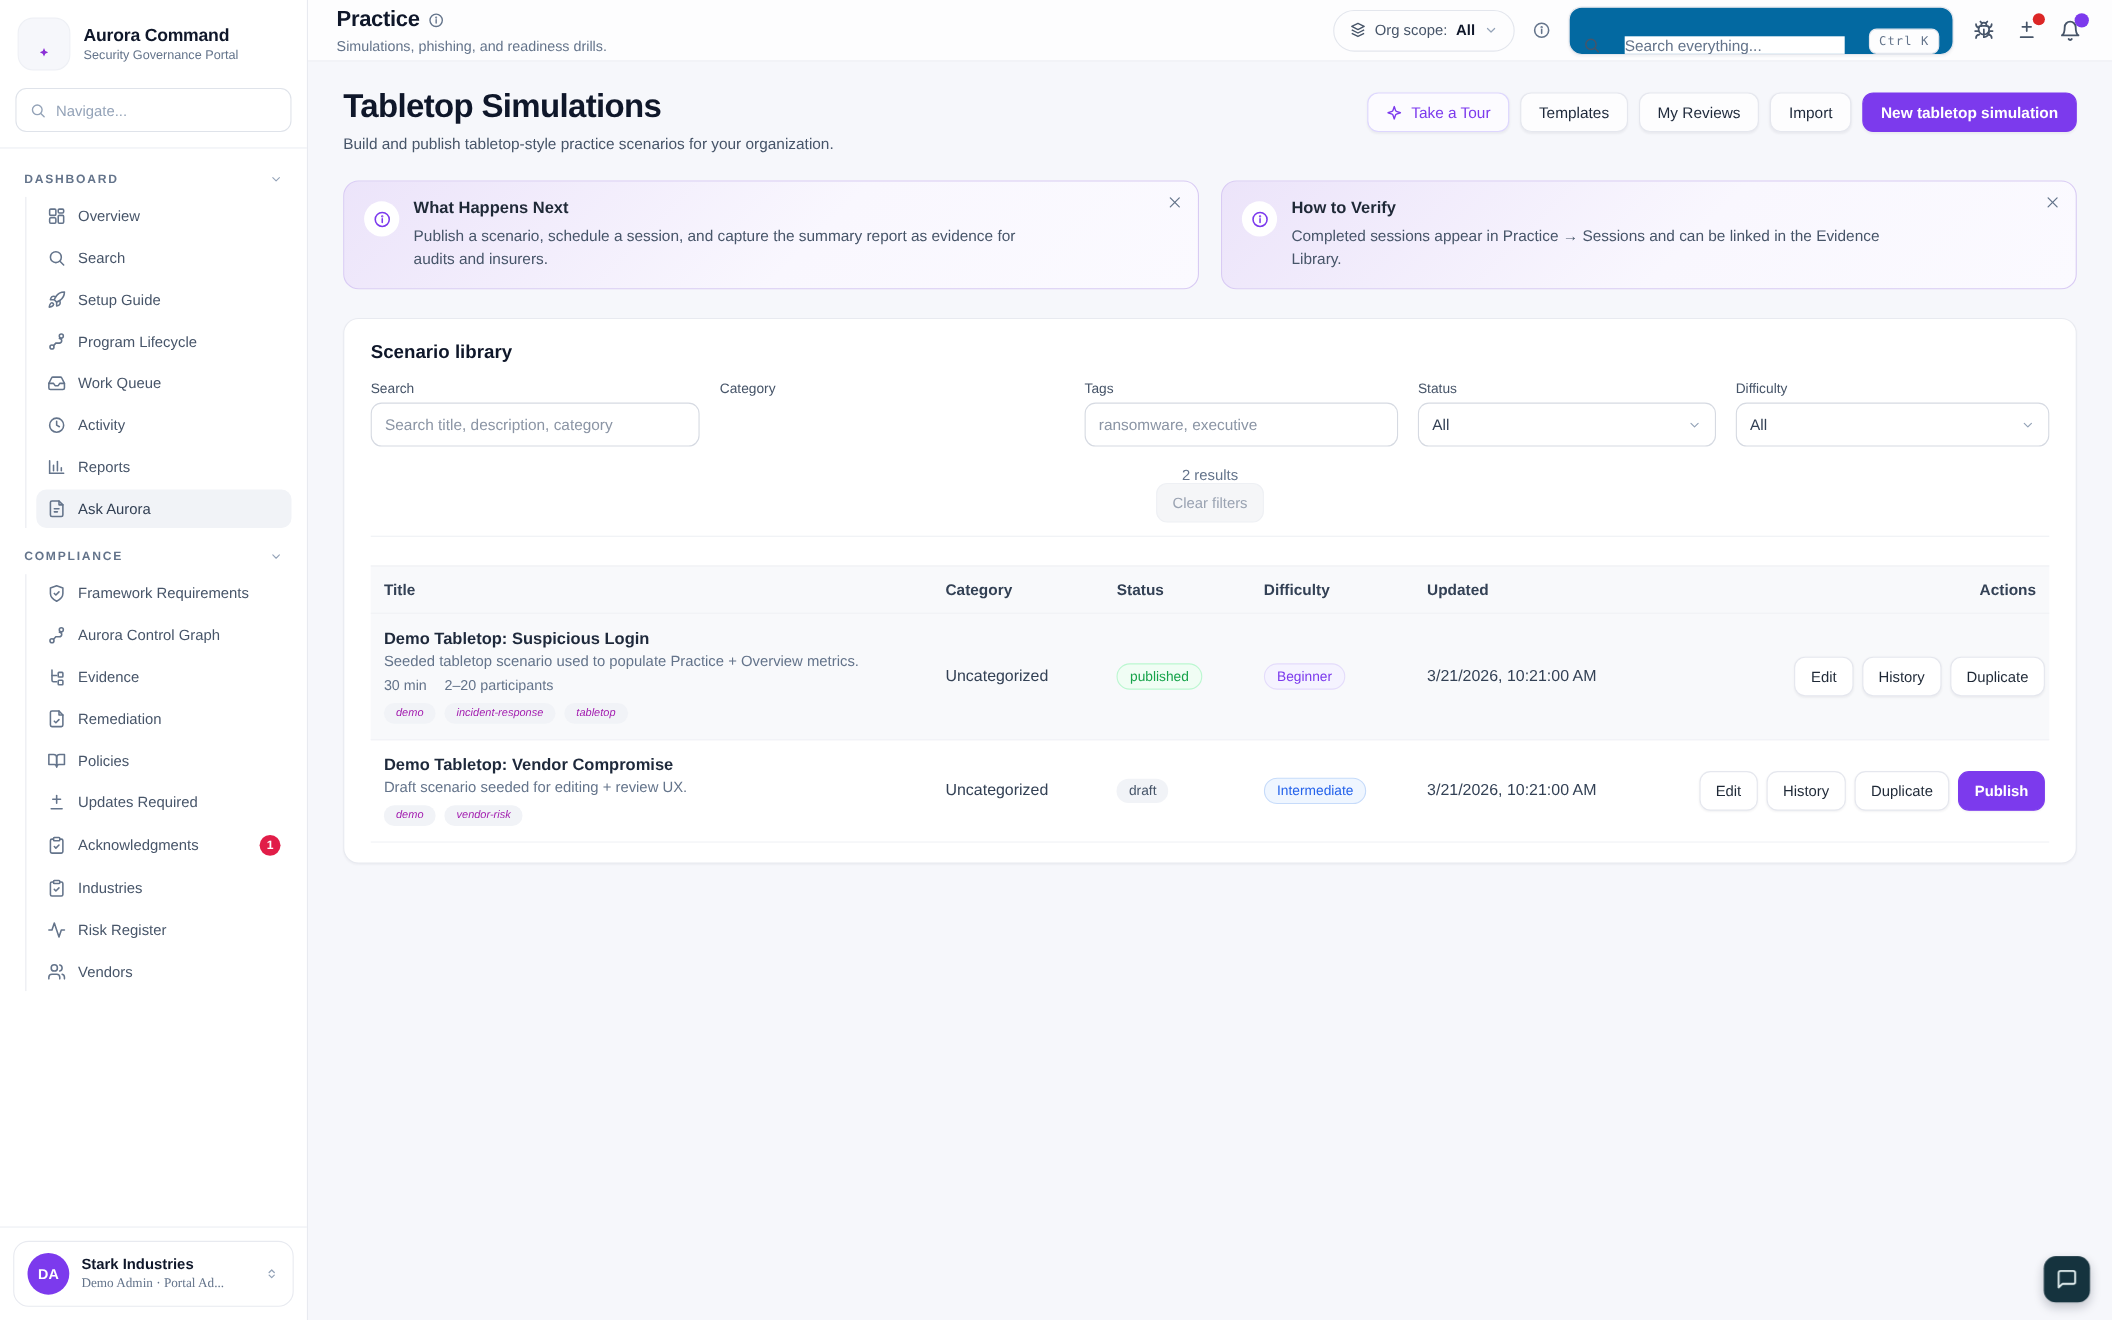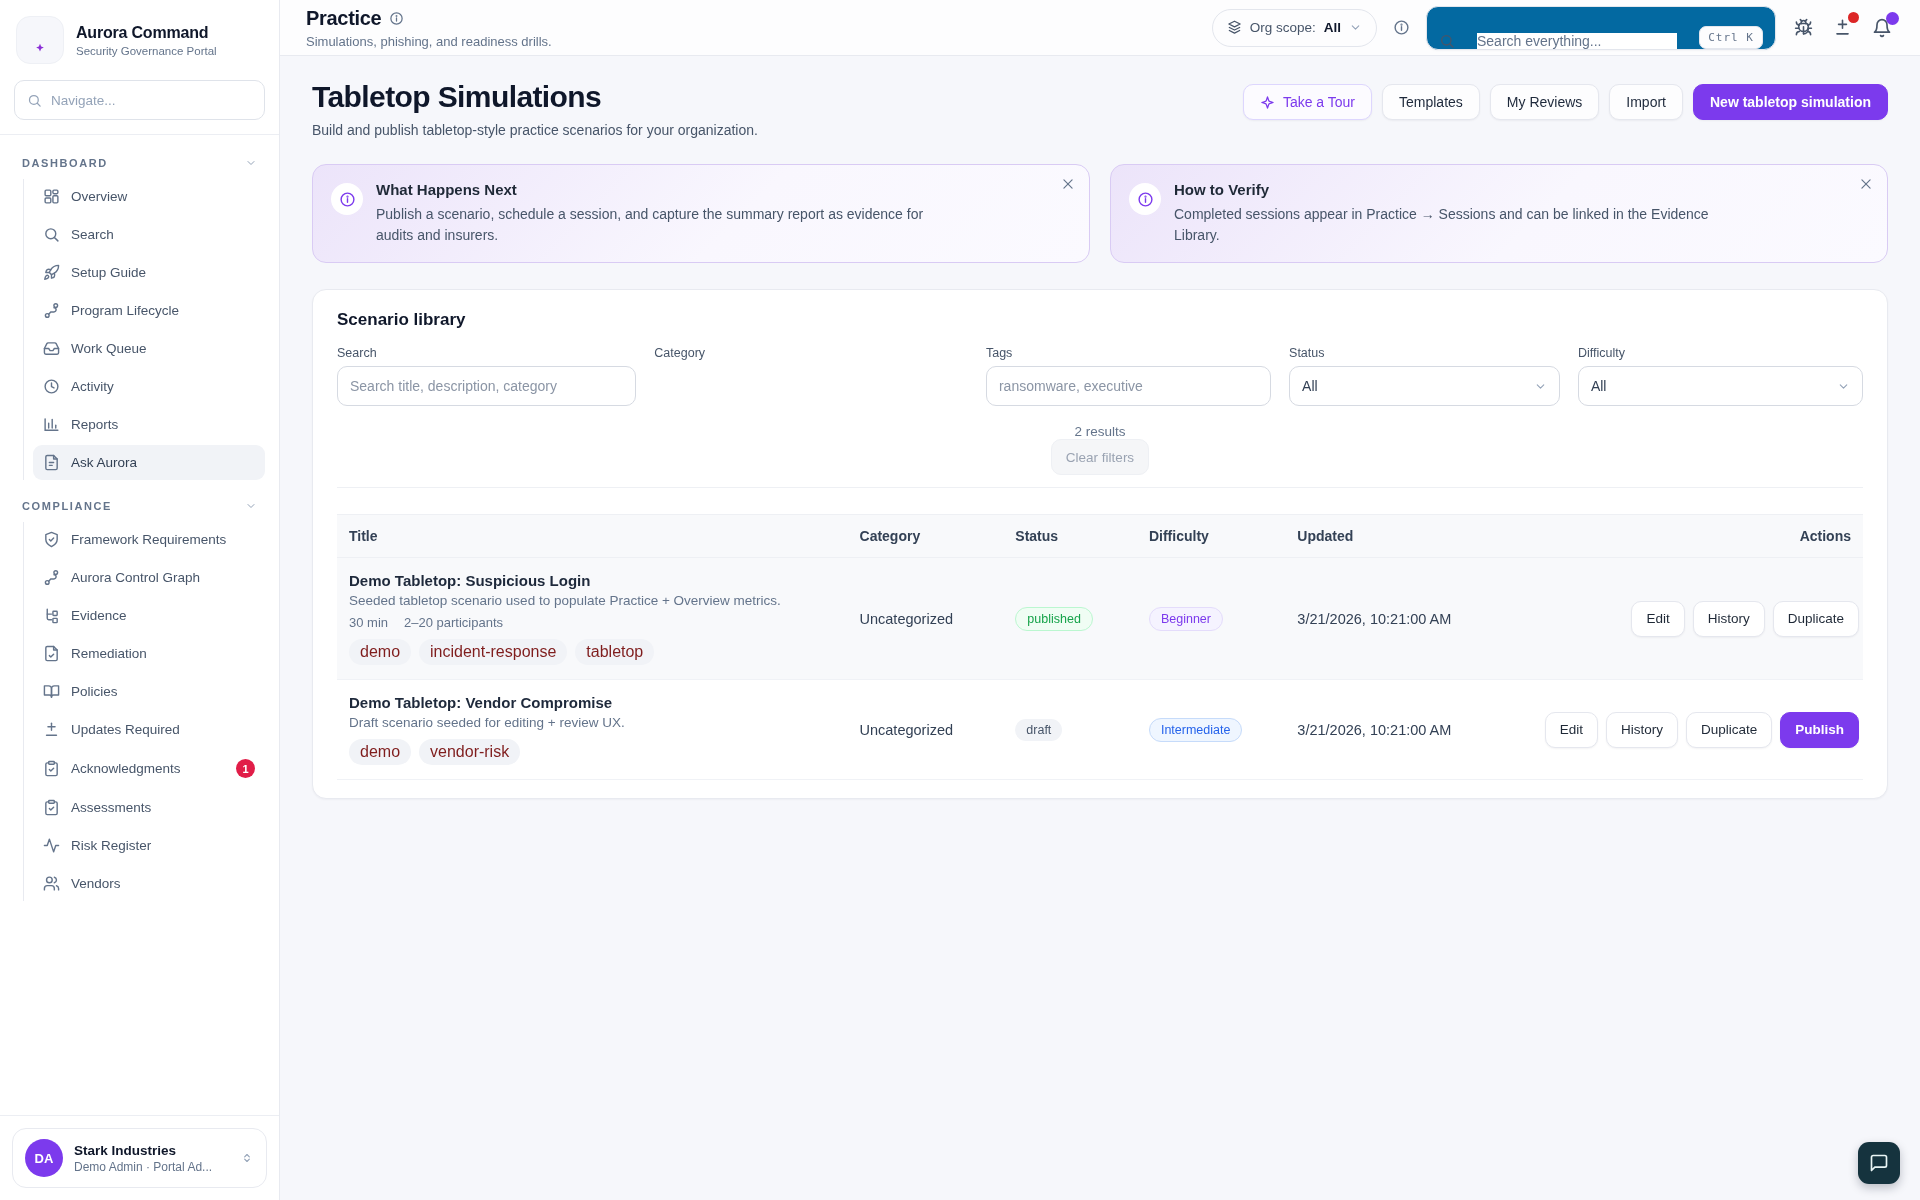--- a/index.html
+++ b/index.html
@@ -50,21 +50,21 @@
   .user-card-wrap { border-top:1px solid #eceef3; padding:12px; }
   .user-card {
     display:flex; align-items:center; gap:11px; border:1px solid #e8eaf0;
     border-radius:14px; padding:10px 12px; background:#fff; cursor:pointer;
   }
   .avatar {
     width:38px; height:38px; border-radius:50%; background:#7c3aed; color:#fff;
     font-size:13px; font-weight:700; display:flex; align-items:center; justify-content:center;
   }
   .user-org { font-size:13.5px; font-weight:700; color:#0f172a; }
-  .user-role { font-size:12px; color:#64748b; margin-top:2px; white-space:nowrap; overflow:hidden; text-overflow:ellipsis; max-width:150px; }
+  .user-role { font-size:12px; color:#64748b; margin-top:2px; white-space:nowrap; overflow:hidden; text-overflow:ellipsis; max-width:150px;font-family:Liberation Serif, serif; }
   .user-chev { margin-left:auto; color:#94a3b8; }
 
   
   .app { flex:1; display:flex; flex-direction:column; min-width:0; }
   .topbar {
     height:56px; background:#fdfdfe; border-bottom:1px solid #e8eaf0;
     display:flex; align-items:center; padding:0 26px; gap:16px;
   }
   .tb-title-row { display:flex; align-items:center; gap:8px; }
   .tb-title { font-size:20px; font-weight:700; color:#0f172a; letter-spacing:-.3px; }
@@ -159,21 +159,21 @@
   .th { font-size:14px; font-weight:600; color:#334155; padding:13px 8px; }
   .th:last-child { text-align:right; }
   .tbody-row { border-bottom:1px solid #f0f2f6; }
   .tbody-row.hovered { background:#f8f9fb; }
   .td { font-size:14.5px; color:#334155; padding:14px 8px; }
   .row-title { font-size:15px; font-weight:600; color:#1e293b; }
   .row-desc { font-size:13.5px; color:#64748b; margin-top:4px; }
   .row-meta { display:flex; gap:16px; font-size:13px; color:#64748b; margin-top:7px; }
   .row-tags { display:flex; gap:8px; margin-top:9px; }
   .tagpill {
-    background:#f1f3f7; color:#7f1d1d; border-radius:999px; padding:4px 11px; font-size:16px;
+    background:#f1f3f7; color:#a21caf; border-radius:999px; padding:4px 11px; font-size:10px;font-style:italic;
   }
   .pill {
     display:inline-block; border-radius:999px; padding:4px 11px; font-size:12.5px; font-weight:500;
   }
   .pill-published { color:#16a34a; background:#f0fdf4; border:1px solid #bbf7d0; }
   .pill-draft { color:#475569; background:#f1f3f7; }
   .pill-beginner { color:#7c3aed; background:#f5f3ff; border:1px solid #e4dcfb; }
   .pill-intermediate { color:#2563eb; background:#eff6ff; border:1px solid #c6dbfa; }
   .actions-cell { display:flex; justify-content:flex-end; gap:8px; padding:14px 0; }
   .btn-sm {
@@ -402,21 +402,21 @@
         <span class="nav-badge">1</span>
       </div>
       <div class="nav-item">
         <span class="nicon">
             <svg width="17" height="17" viewBox="0 0 24 24" fill="none" stroke="currentColor" stroke-width="2" stroke-linecap="round" stroke-linejoin="round">
               <rect x="8" y="2" width="8" height="4" rx="1"></rect>
               <path d="M16 4h2a2 2 0 0 1 2 2v14a2 2 0 0 1-2 2H6a2 2 0 0 1-2-2V6a2 2 0 0 1 2-2h2"></path>
               <polyline points="9 13.5 11 15.5 15 11.5"></polyline>
             </svg>
           </span>
-        <span>Assessments</span>
+        <span>Industries</span>
       </div>
       <div class="nav-item">
         <span class="nicon">
             <svg width="17" height="17" viewBox="0 0 24 24" fill="none" stroke="currentColor" stroke-width="2" stroke-linecap="round" stroke-linejoin="round">
               <path d="M22 12h-4l-3 9L9 3l-3 9H2"></path>
             </svg>
           </span>
         <span>Risk Register</span>
       </div>
       <div class="nav-item">

